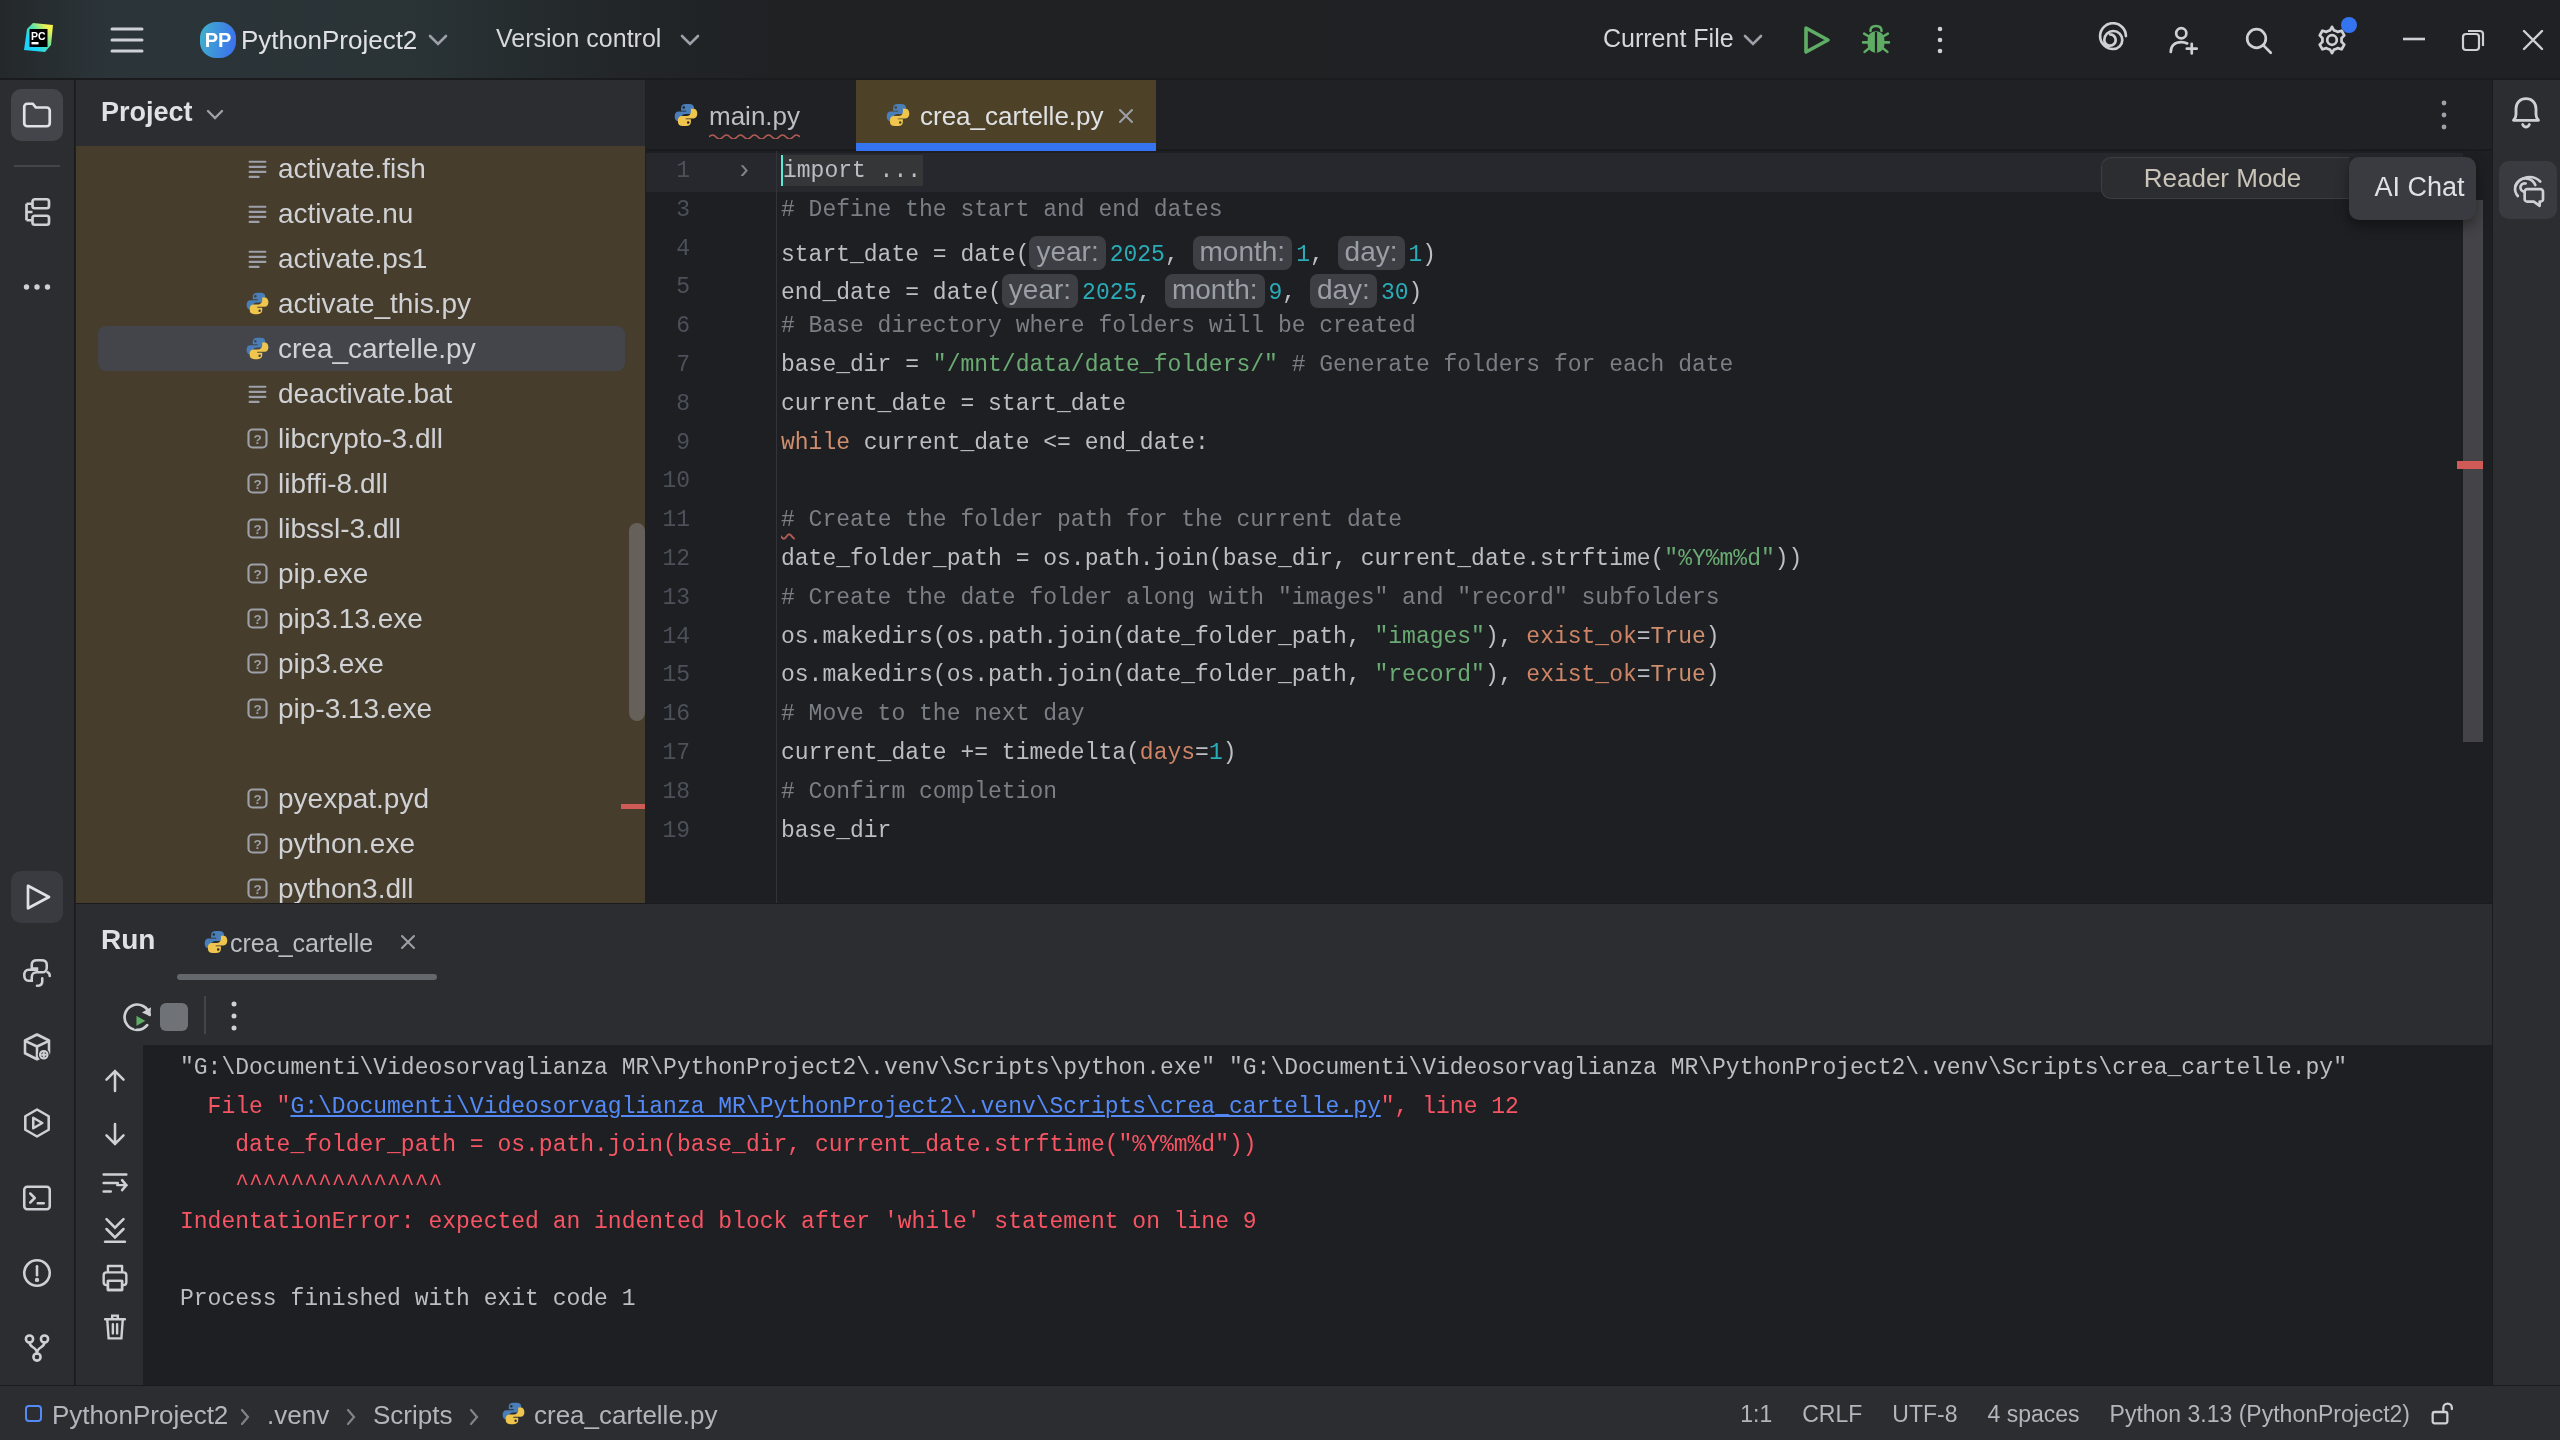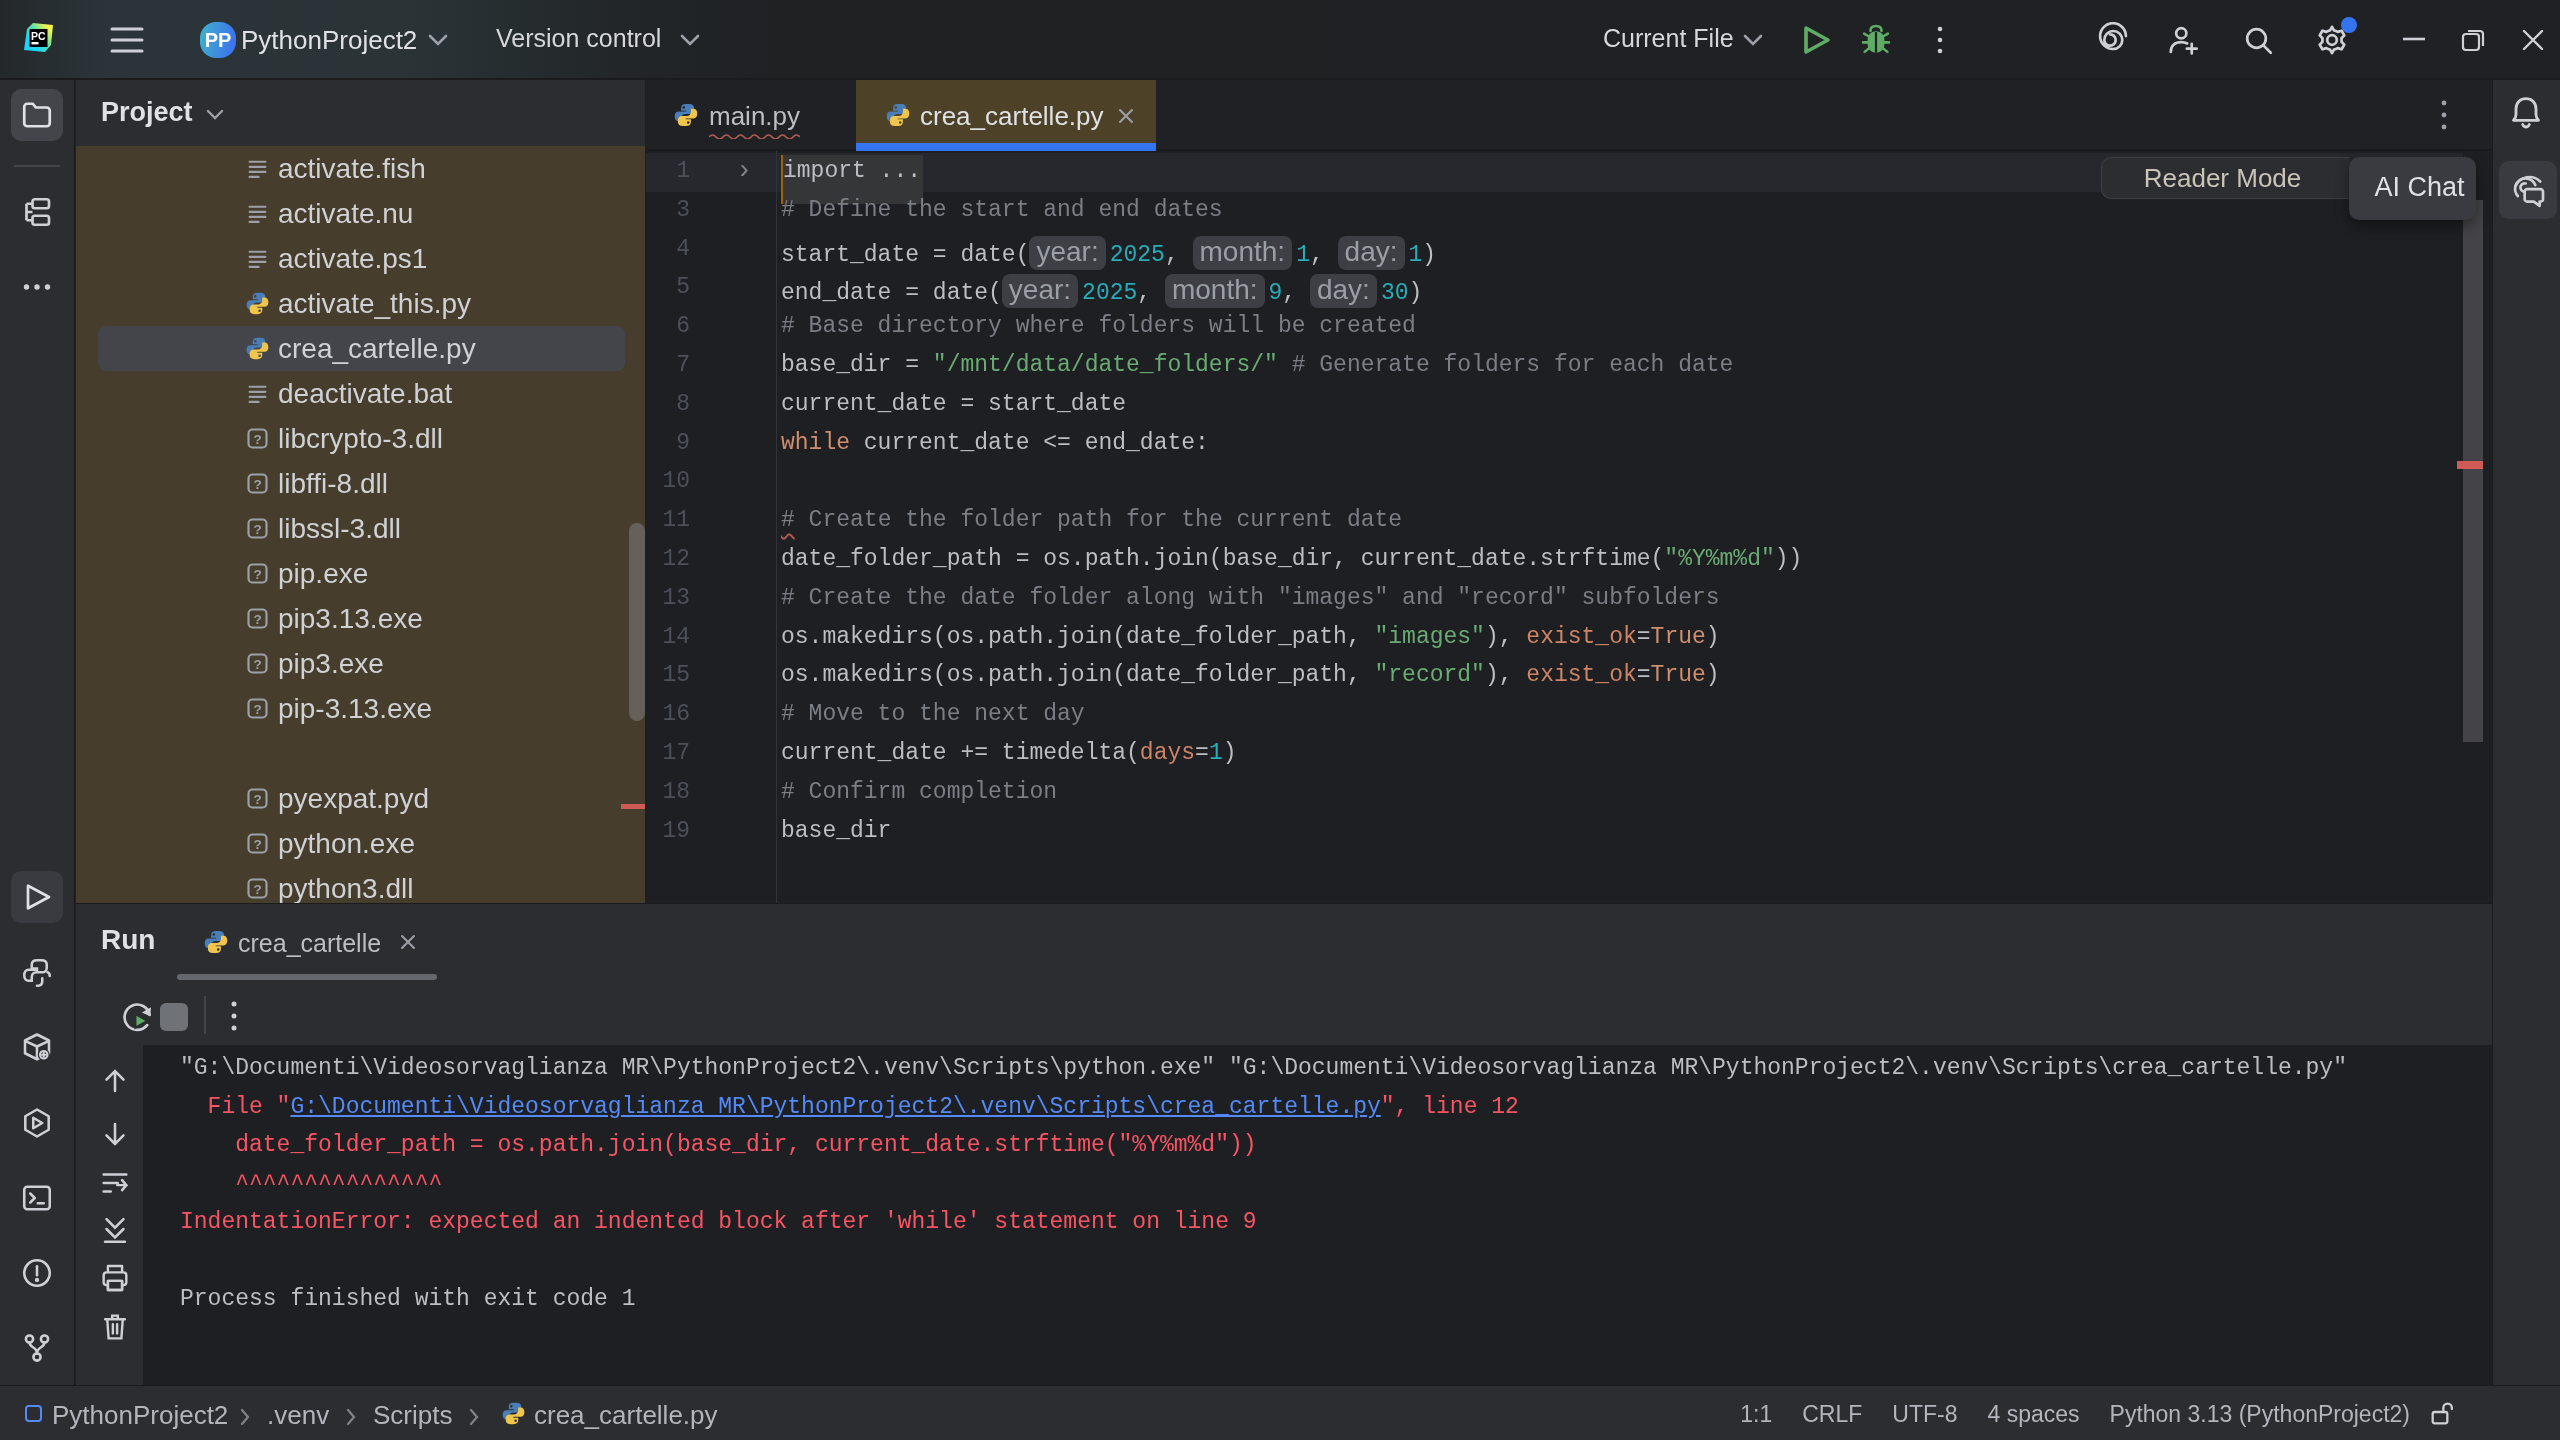--- a/index.html
+++ b/index.html
@@ -30,21 +30,21 @@
   #tabbar { left:646px; top:80px; width:1846px; height:71px; background:#1f2124; border-bottom:2px solid #1a1b1d; }
   #editor { left:646px; top:151px; width:1846px; height:752px; background:#1e1f22; }
   .eline { position:absolute; left:0; width:1846px; height:39px; font:23px "Liberation Mono", monospace; white-space:pre; color:#bcbec4; }
   .eline .num { position:absolute; left:0; top:5px; width:44px; text-align:right; color:#4b5059; }
   .eline .code { position:absolute; left:135px; top:5px; }
   .cmt { color:#7a7e85; } .kw { color:#cf8e6d; } .str { color:#6aab73; }
   .num2 { color:#2aacb8; } .npar { color:#ce8465; }
   .pill { display:inline-block; background:#3d3f44; color:#9a9ea5; border-radius:8px;
     padding:0px 7px 2px; font-size:28px; margin-right:4px; font-family:"Liberation Sans",sans-serif; }
   #gutterline { left:776px; top:151px; width:1px; height:752px; background:#313438; }
-  .fold { background:#343638; border-left:2px solid #a16207; padding:3px 2px 20px 0; }
+  .fold { background:#343638; border-left:2px solid #5eead4; padding:3px 2px 2px 0; }
   .sqg { text-decoration:underline wavy #b35c54 1.5px; text-underline-offset:7px; }
   .chev { position:absolute; left:90px; top:3px; color:#7f838a; font-size:27px; }
   
   #runpanel { left:76px; top:903px; width:2484px; height:482px; background:#2b2d30; border-top:1px solid #1a1b1d; }
   #console { left:143px; top:1045px; width:2417px; height:340px; background:#1e1f22; }
   .cline { position:absolute; left:37px; font:23px "Liberation Mono", monospace; white-space:pre; color:#bcbec4; }
   .red { color:#f75464; } .lnk { color:#548af7; text-decoration:underline; }
   
   #statusbar { left:0; top:1385px; width:2560px; height:55px; background:#2b2d30; border-top:1px solid #1a1b1d; }
   .sbtext { position:absolute; top:14px; font-size:26px; color:#b2b5bb; white-space:pre; }
@@ -447,21 +447,21 @@
       <div style="font-size:27px;color:#dfe1e5;text-align:center;line-height:60px;padding-left:14px;">AI Chat</div>
     </div>
   </div>
   <div id="gutterline" class="abs"></div>
   <div id="runpanel" class="abs">
     <div class="abs" style="left:25px;top:20px;font-size:28px;font-weight:bold;color:#dfe1e5;">Run</div>
     <div class="abs" style="left:101px;top:0px;width:260px;height:76px;">
       <svg class="abs" style="left:25px;top:24px;width:28px;height:28px;" viewBox="0 0 24 24">
           <use href="#pyic"></use>
         </svg>
-      <div class="abs" style="left:61px;top:25px;font-size:25px;color:#bcbec4;">crea_cartelle</div>
+      <div class="abs" style="left:53px;top:25px;font-size:25px;color:#bcbec4;">crea_cartelle</div>
       <svg class="abs" style="left:221px;top:28px" width="20" height="20" viewBox="0 0 20 20">
         <path d="M4 4 L16 16 M16 4 L4 16" stroke="#9da0a8" stroke-width="2" stroke-linecap="round"></path>
       </svg>
       <div class="abs" style="left:0px;top:70px;width:260px;height:6px;background:#64686d;border-radius:3px;"></div>
     </div>
 
     <svg class="abs" style="left:42px;top:95px" width="38" height="38" viewBox="0 0 24 24">
       <g stroke="#ced0d6" stroke-width="1.7" fill="none" stroke-linecap="round">
         <path d="M18.4 16.5 a8 8 0 1 1 1.6 -6.5"></path>
       </g>

